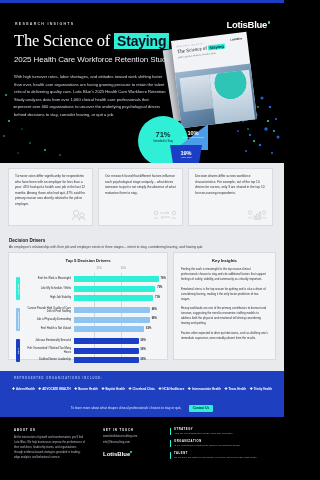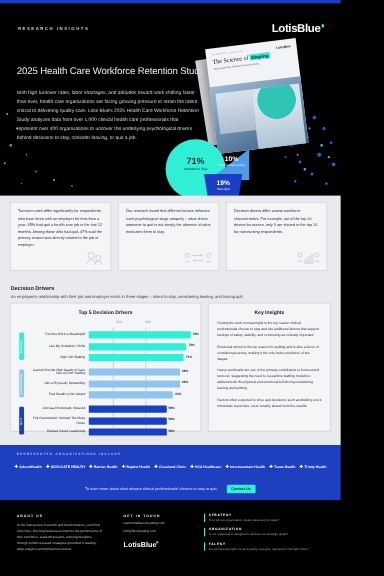--- a/index.html
+++ b/index.html
@@ -219,20 +219,23 @@
           <circle cx="268" cy="118" r="1.1"></circle>
           <circle cx="248" cy="126" r="0.8"></circle>
         <circle cx="274" cy="128" r="0.9"></circle>
           <circle cx="254" cy="138" r="1"></circle>
       </g>
     </svg>
 
     <div class="eyebrow">RESEARCH INSIGHTS</div>
     <div class="brand"><span>LotisBlue</span><span class="dot"></span></div>
 
+    <div class="headline">
+      <span>The Science of </span><span class="hl-mark">Staying</span>
+    </div>
     <div class="subhead">2025 Health Care Workforce Retention Study</div>
     <div class="hero-body">With high turnover rates, labor shortages, and attitudes toward work shifting faster than ever, health care organizations are facing growing pressure to retain the talent critical to delivering quality care. Lotis Blue's 2025 Health Care Workforce Retention Study analyzes data from over 1,000 clinical health care professionals that represent over 400 organizations to uncover the underlying psychological drivers behind decisions to stay, consider leaving, or quit a job.</div>
 
     <div class="mock2"></div>
     <div class="mock">
       <div class="mock-top">
         <div class="mock-eyebrow">RESEARCH INSIGHTS</div>
         <div class="mock-title"><span>The Science of </span><span class="mock-mark">Staying</span></div>
         <div class="mock-sub">2025 Health Care Workforce Retention Study</div>
       </div>

